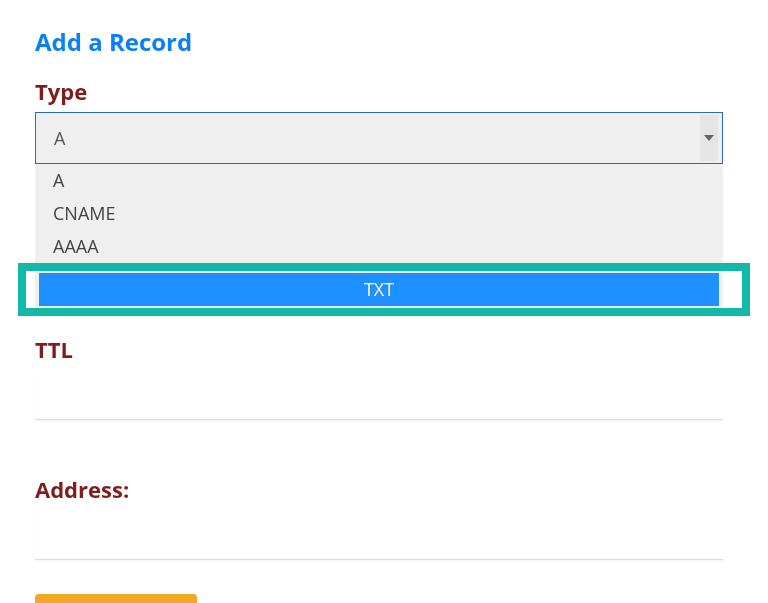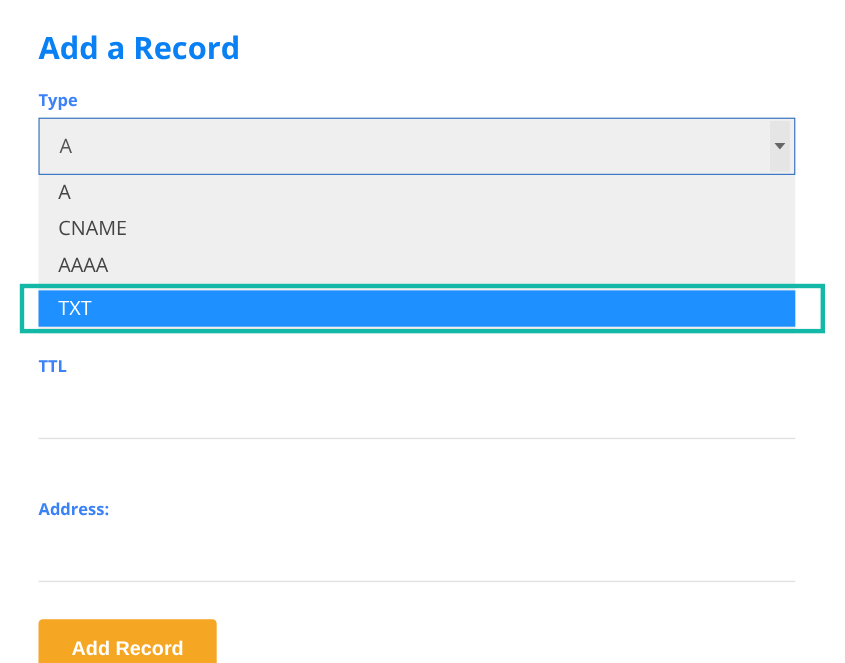--- a/index.html
+++ b/index.html
@@ -9,27 +9,27 @@
     }
     body {
       font-family: "Segoe UI", "Open Sans", Arial, sans-serif;
       background: #ffffff;
       width: 768px;
       height: 603px;
       padding: 25px 35px;
     }
     .heading {
       color: #0a80f5;
-      font-size: 28px;
+      font-size: 24px;
       font-weight: 700;
       margin-bottom: 18px;
     }
     .field-label {
-      color: #3b82f6;
-      font-size: 15px;
+      color: #7f1d1d;
+      font-size: 22px;
       font-weight: 700;
       margin-bottom: 6px;
     }
     .ttl-label {
       text-decoration-style: dotted;
       text-underline-offset: 3px;
       display: inline-block;
     }
     .select-wrapper {
       position: relative;
@@ -76,28 +76,29 @@
       color: #444;
       font-weight: 400;
       cursor: pointer;
       line-height: 1.5;
     }
     .dropdown-option.highlighted {
       background: #1e90ff;
       color: #ffffff;
     }
     .highlight-box {
-      border: 4px solid #14b8a6;
+      border: 8px solid #14b8a6;
       padding: 0;
       margin-left: -17px;
       margin-right: -27px;
       padding-left: 13px;
       padding-right: 23px;
       padding-top: 2px;
       padding-bottom: 2px;
+      text-align: center;
     }
     .section {
       margin-top: 18px;
     }
     .text-input {
       width: 688px;
       height: 50px;
       border: none;
       border-bottom: 1px solid #ddd;
       box-shadow: 0 1px 2px rgba(0,0,0,0.05);

